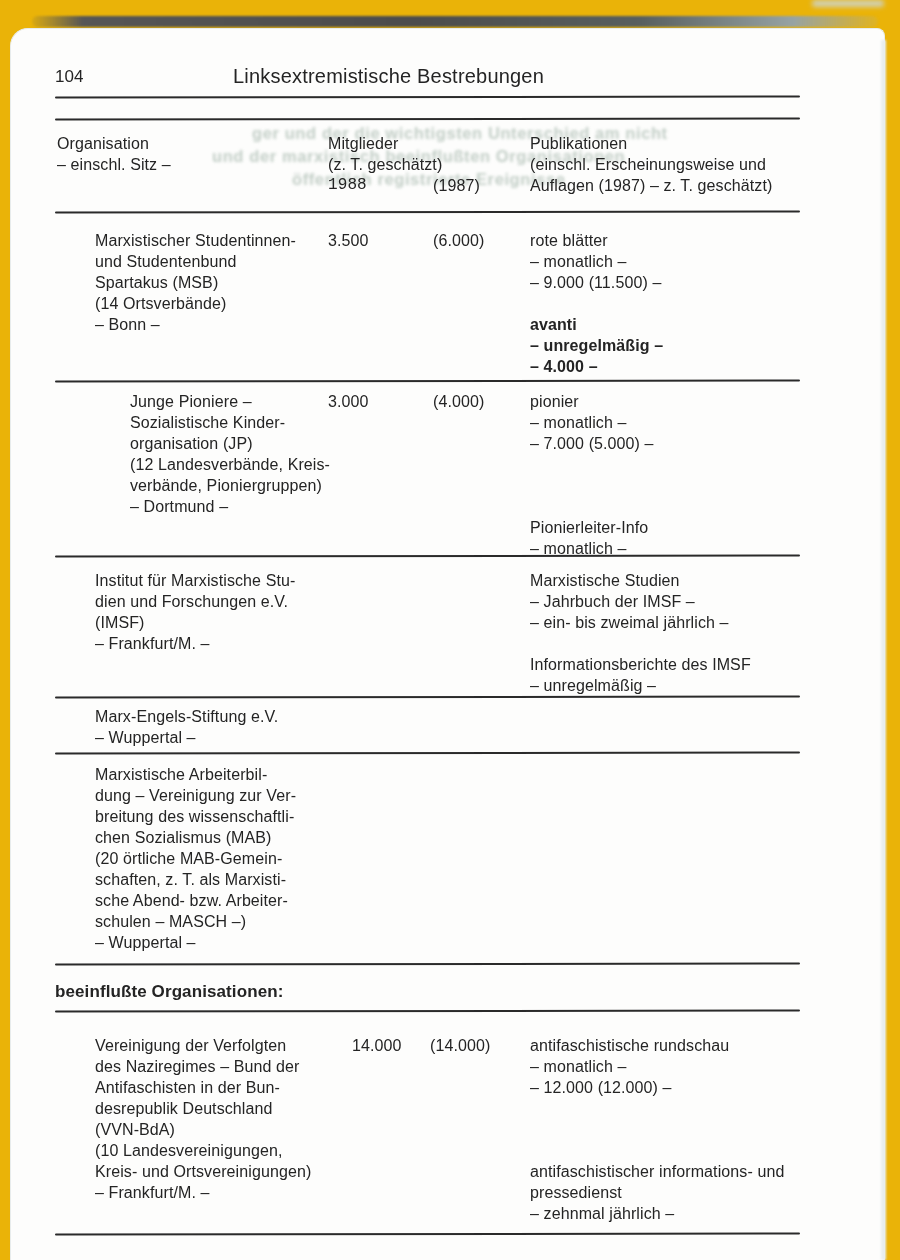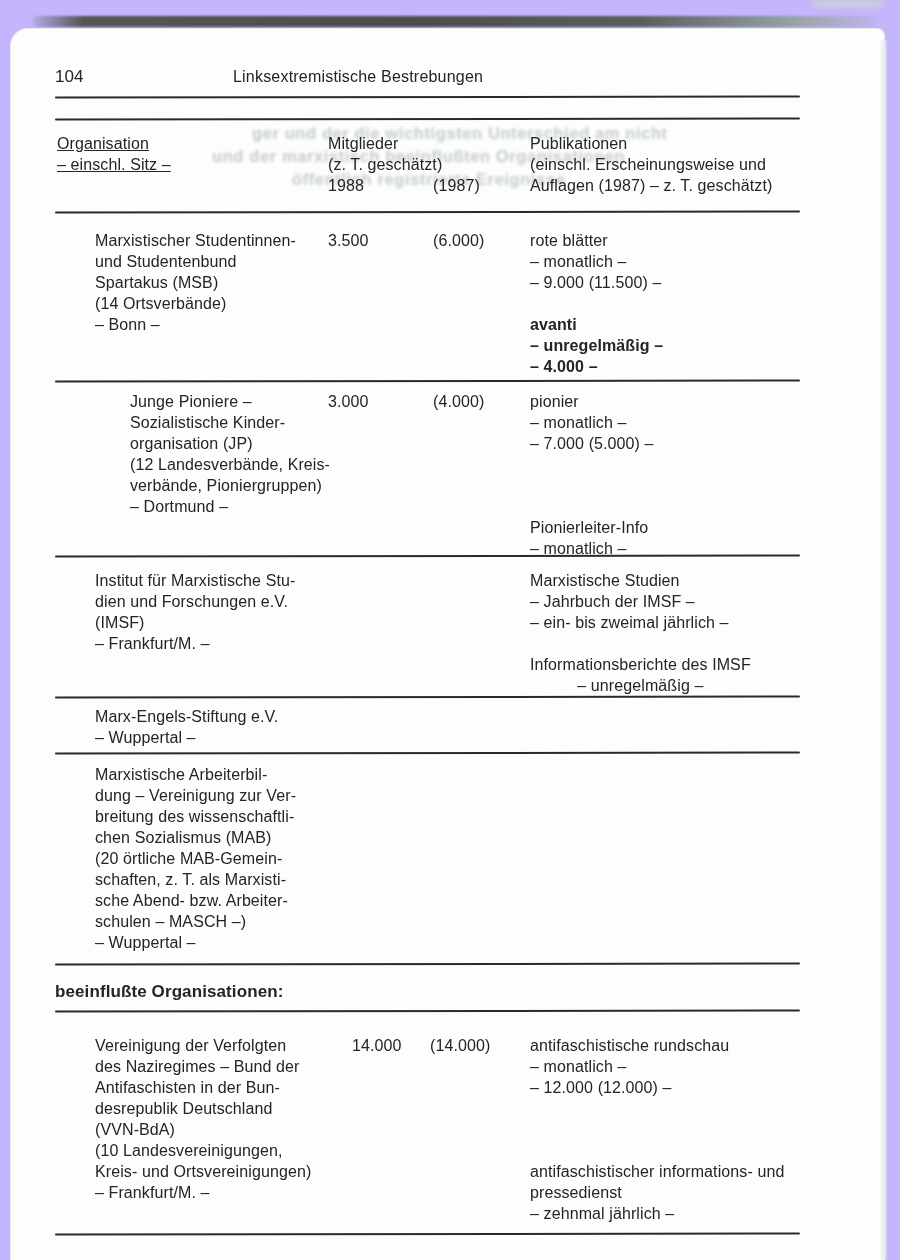--- a/index.html
+++ b/index.html
@@ -1,34 +1,34 @@
 <!DOCTYPE html>
 <html><head>
 <meta charset="utf-8">
 <style>
   html,body{margin:0;padding:0;background:#ffffff;}
   #canvas{position:relative;width:900px;height:1260px;overflow:hidden;
-    font-family:"Liberation Sans", sans-serif;background:#c4b5fd;}
+    font-family:"Liberation Sans", sans-serif;background:#eab308;}
   
   .page{position:absolute;left:10px;top:28px;width:873px;height:1232px;
     background:#fdfdfc;border:1px solid #e8ecec;border-bottom:none;
     border-radius:18px 8px 0 0;}
   
   .scanbar{position:absolute;left:32px;top:16px;width:846px;height:11px;border-radius:6px;
     background:linear-gradient(90deg,rgba(90,95,95,.12),#565656 6%,#4c4c4c 45%,#585f5f 72%,
       #97a3a3 90%,rgba(170,182,182,.15));filter:blur(1.3px);}
   .corner-blob{position:absolute;left:812px;top:0px;width:72px;height:7px;background:#ccd6d3;
     filter:blur(2.5px);opacity:.85;border-radius:3px;}
   .edge-right{position:absolute;left:881px;top:40px;width:5px;height:1220px;background:#e9eeee;
     filter:blur(1px);}
   
   .t{position:absolute;white-space:pre-line;font-size:16px;line-height:21px;color:#242424;
     letter-spacing:.1px;}
   .pageno{font-size:17px;}
-  .title{font-size:16px;letter-spacing:.2px;}
+  .title{font-size:20px;letter-spacing:.2px;}
   .bold{font-weight:bold;font-size:17px;letter-spacing:.1px;}
   
   .rule{position:absolute;left:55px;width:745px;height:2px;background:#2a2a2a;border-radius:1px;
     transform:rotate(-0.08deg);}
   
   .bleed{position:absolute;font-size:16.5px;color:#b7c5bc;filter:blur(1.7px);
     letter-spacing:.6px;opacity:.85;font-weight:bold;white-space:nowrap;}
 </style>
 </head>
 <body>
@@ -42,25 +42,25 @@
 
   <div class="bleed" style="left:252px;top:124px;">ger und der die wichtigsten Unterschied am nicht</div>
   <div class="bleed" style="left:212px;top:147px;">und der marxistisch beeinflußten Organisationen</div>
   <div class="bleed" style="left:292px;top:170px;">öffentlich registrierte Ereignisse</div>
 
   <div class="t pageno" style="left:55px;top:66px;">104</div>
   <div class="t title" style="left:233px;top:66px;">Linksextremistische Bestrebungen</div>
   <div class="rule" style="top:96px;"></div>
   <div class="rule" style="top:118px;"></div>
 
-  <div class="t" style="left:57px;top:133px;text-decoration:underline;">Organisation
+  <div class="t" style="left:57px;top:133px;">Organisation
 – einschl. Sitz –</div>
   <div class="t" style="left:328px;top:133px;">Mitglieder
 (z. T. geschätzt)</div>
-  <div class="t" style="left:328px;top:175px;">1988</div>
+  <div class="t" style="left:328px;top:175px;font-family:Liberation Mono, monospace;">1988</div>
   <div class="t" style="left:433px;top:175px;">(1987)</div>
   <div class="t" style="left:530px;top:133px;">Publikationen
 (einschl. Erscheinungsweise und
 Auflagen (1987) – z. T. geschätzt)</div>
   <div class="rule" style="top:211px;"></div>
 
   <div class="t" style="left:95px;top:230px;">Marxistischer Studentinnen-
 und Studentenbund
 Spartakus (MSB)
 (14 Ortsverbände)
@@ -90,21 +90,21 @@
 – monatlich –</div>
   <div class="rule" style="top:555px;"></div>
 
   <div class="t" style="left:95px;top:570px;">Institut für Marxistische Stu-
 dien und Forschungen e.V.
 (IMSF)
 – Frankfurt/M. –</div>
   <div class="t" style="left:530px;top:570px;">Marxistische Studien
 – Jahrbuch der IMSF –
 – ein- bis zweimal jährlich –</div>
-  <div class="t" style="left:530px;top:654px;text-align:center;">Informationsberichte des IMSF
+  <div class="t" style="left:530px;top:654px;">Informationsberichte des IMSF
 – unregelmäßig –</div>
   <div class="rule" style="top:696px;"></div>
 
   <div class="t" style="left:95px;top:706px;">Marx-Engels-Stiftung e.V.
 – Wuppertal –</div>
   <div class="rule" style="top:752px;"></div>
 
   <div class="t" style="left:95px;top:764px;">Marxistische Arbeiterbil-
 dung – Vereinigung zur Ver-
 breitung des wissenschaftli-

